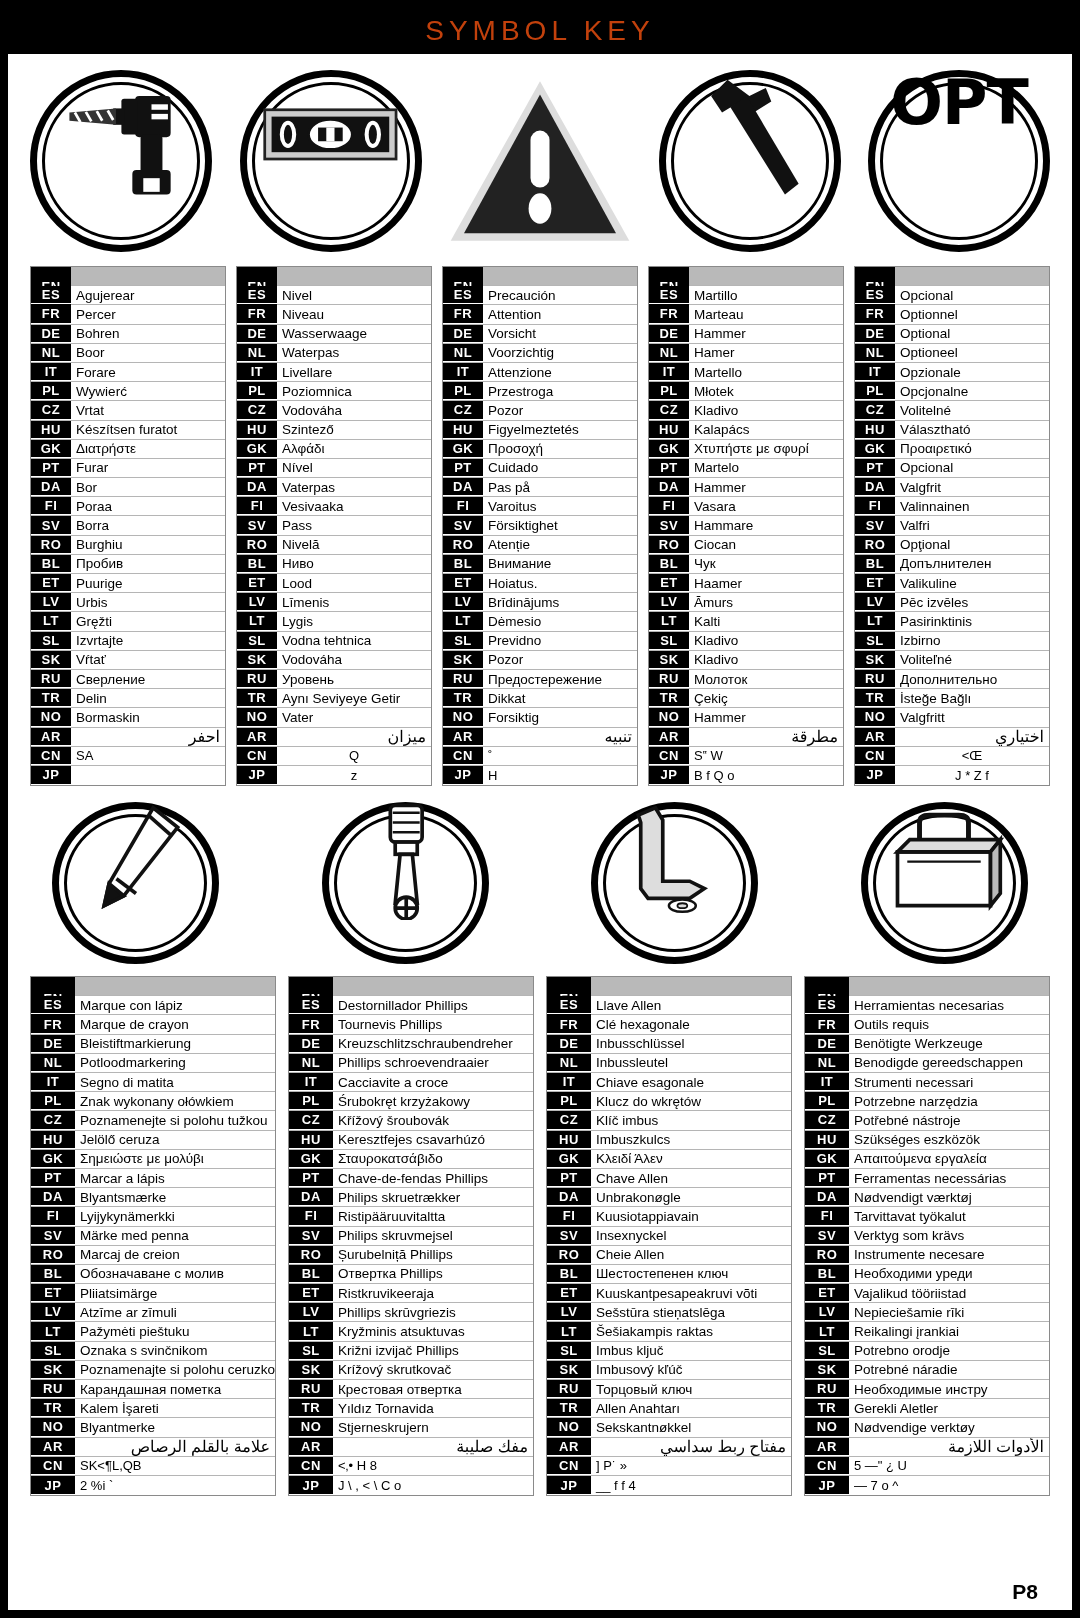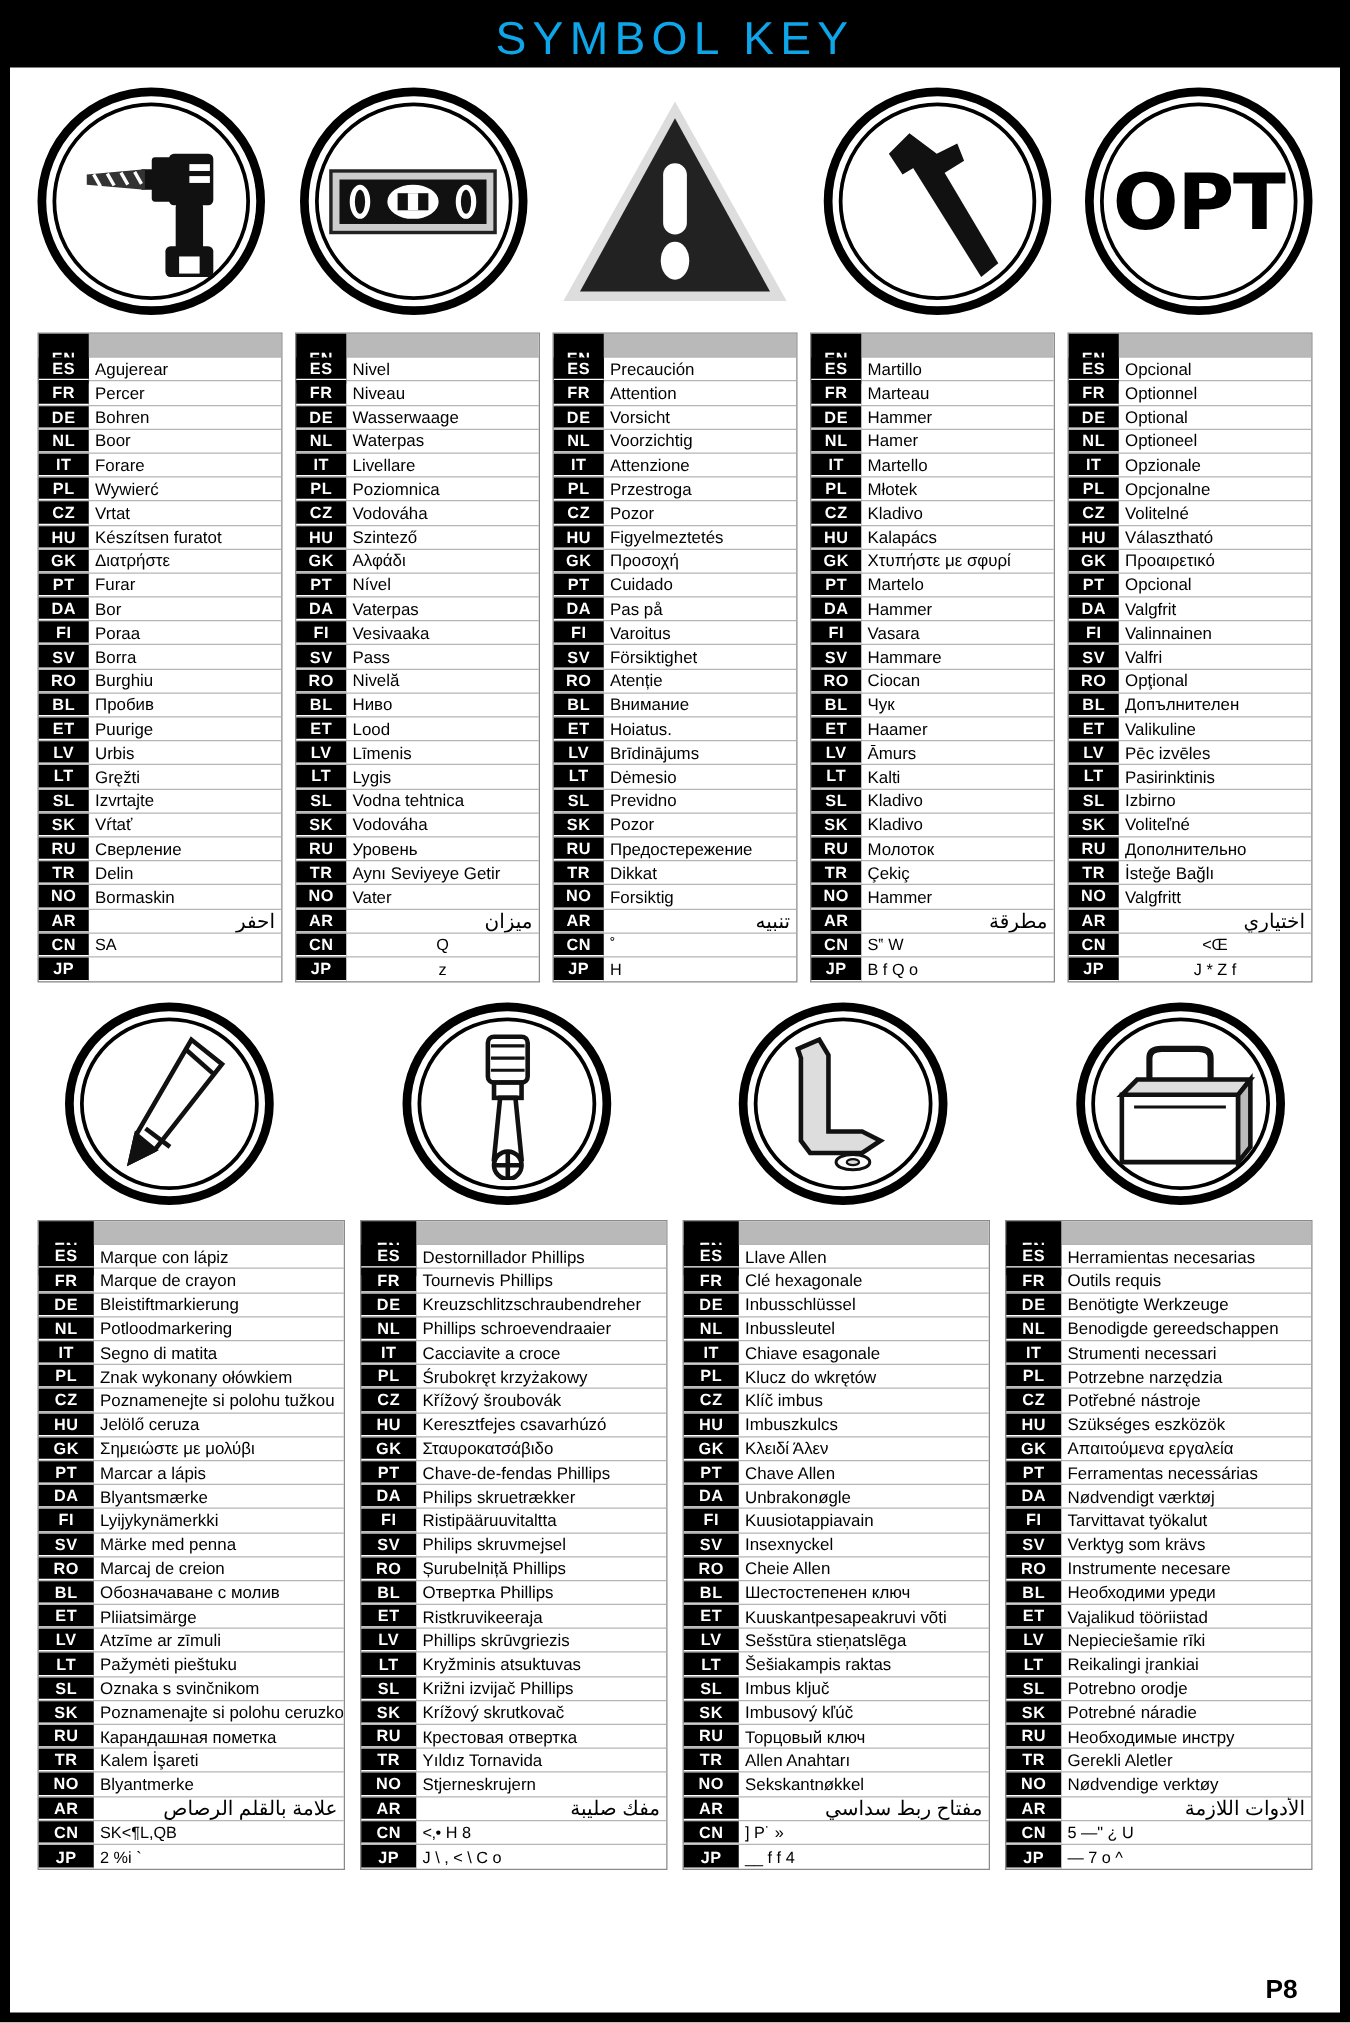--- a/index.html
+++ b/index.html
@@ -13,46 +13,45 @@
     width: 1080px;
     height: 1618px;
     background: #ffffff;
     border: 8px solid #000000;
     overflow: hidden;
   }
   
   .title-bar {
     height: 46px;
     background: #000000;
-    color: #0ea5e9;
+    color: #c2410c;
     display: flex;
     align-items: center;
     justify-content: center;
     letter-spacing: 5px;
-    font-size: 37px;
+    font-size: 28px;
     font-weight: 500;
   }
   
   .symbol-strip {
     display: flex;
     align-items: center;
     justify-content: space-between;
     padding: 6px 18px 4px 18px;
     height: 212px;
   }
   .symbol-strip.bottom {
     height: 190px;
     padding: 4px 40px 0 40px;
   }
   .sym {
     position: relative;
     width: 190px;
     height: 190px;
     display: flex;
-    align-items: center;
     justify-content: center;
   }
   .sym.small { width: 175px; height: 170px; }
   .ring, .ring::after {
     position: absolute;
     border-radius: 50%;
   }
   .ring {
     inset: 4px;
     border: 7px solid #000;

